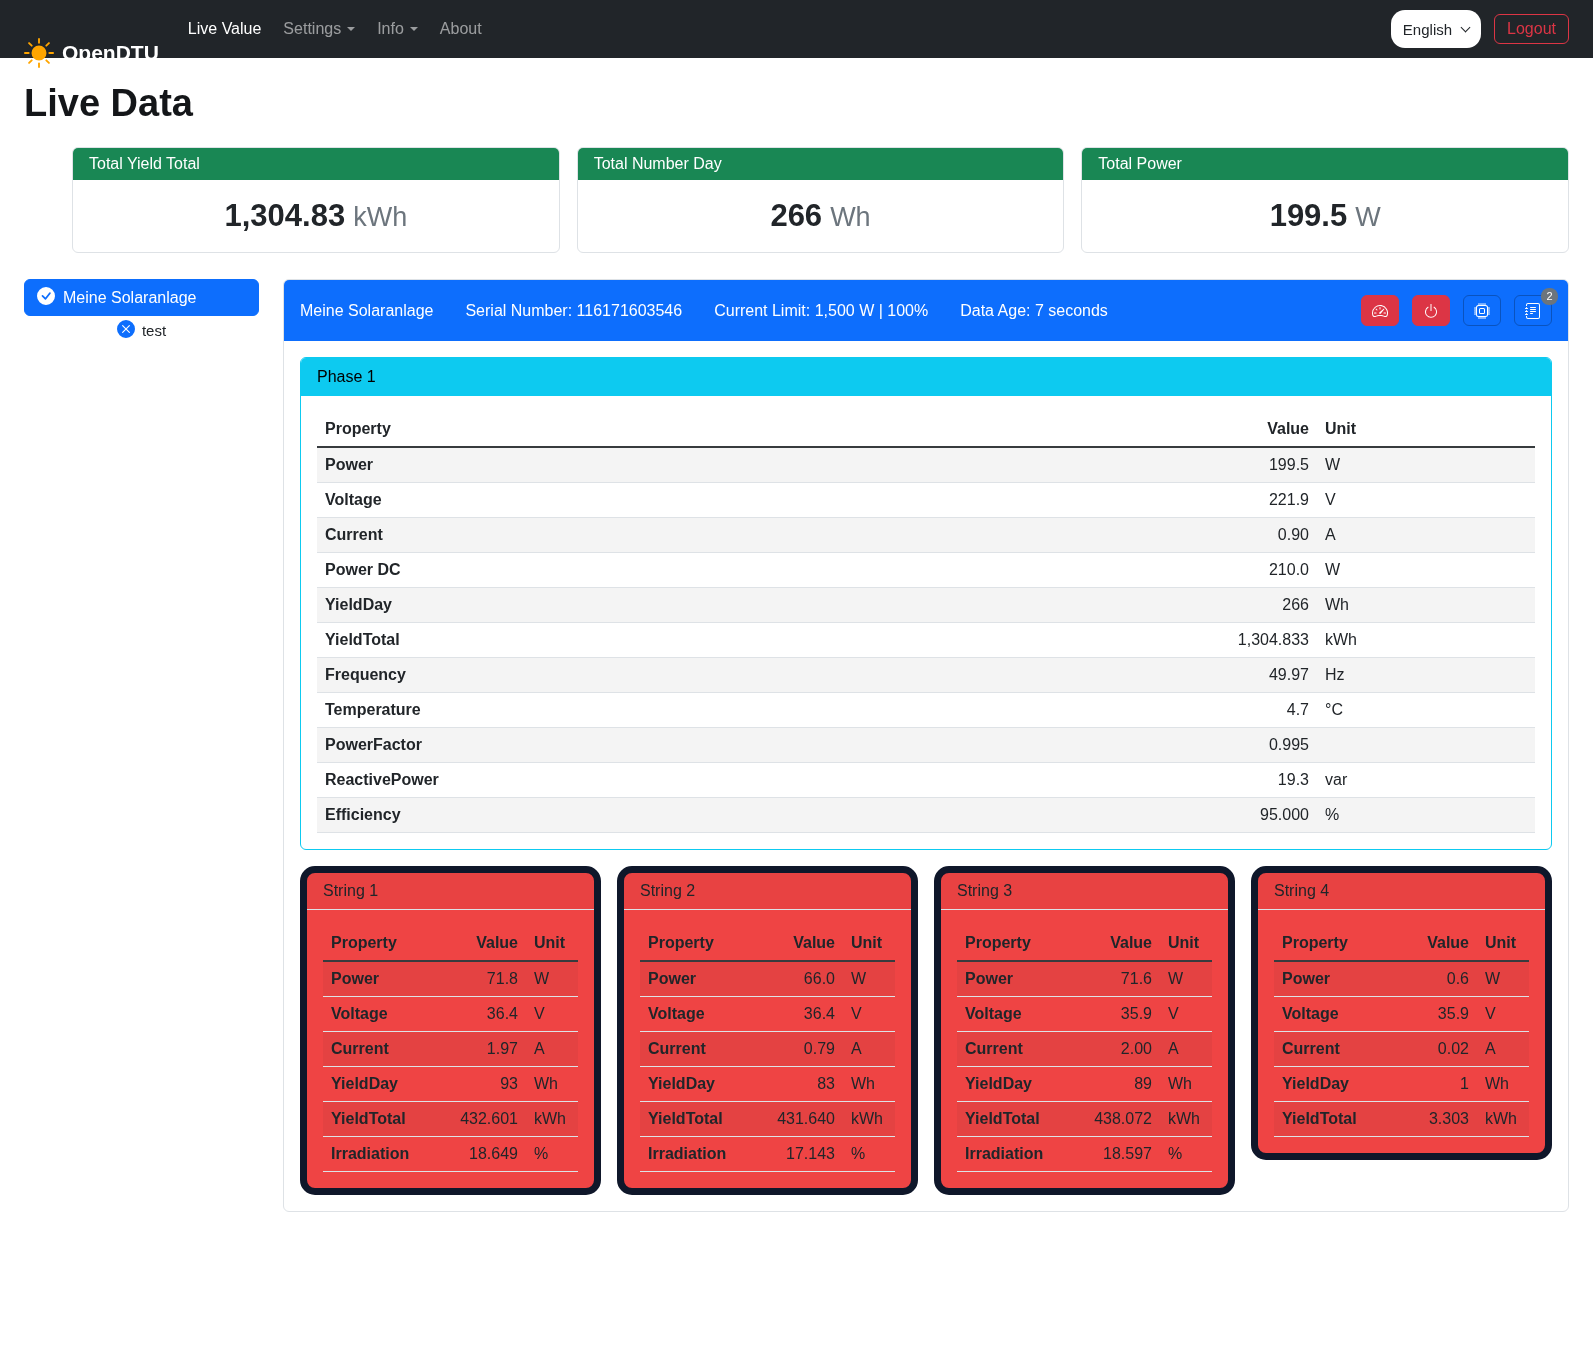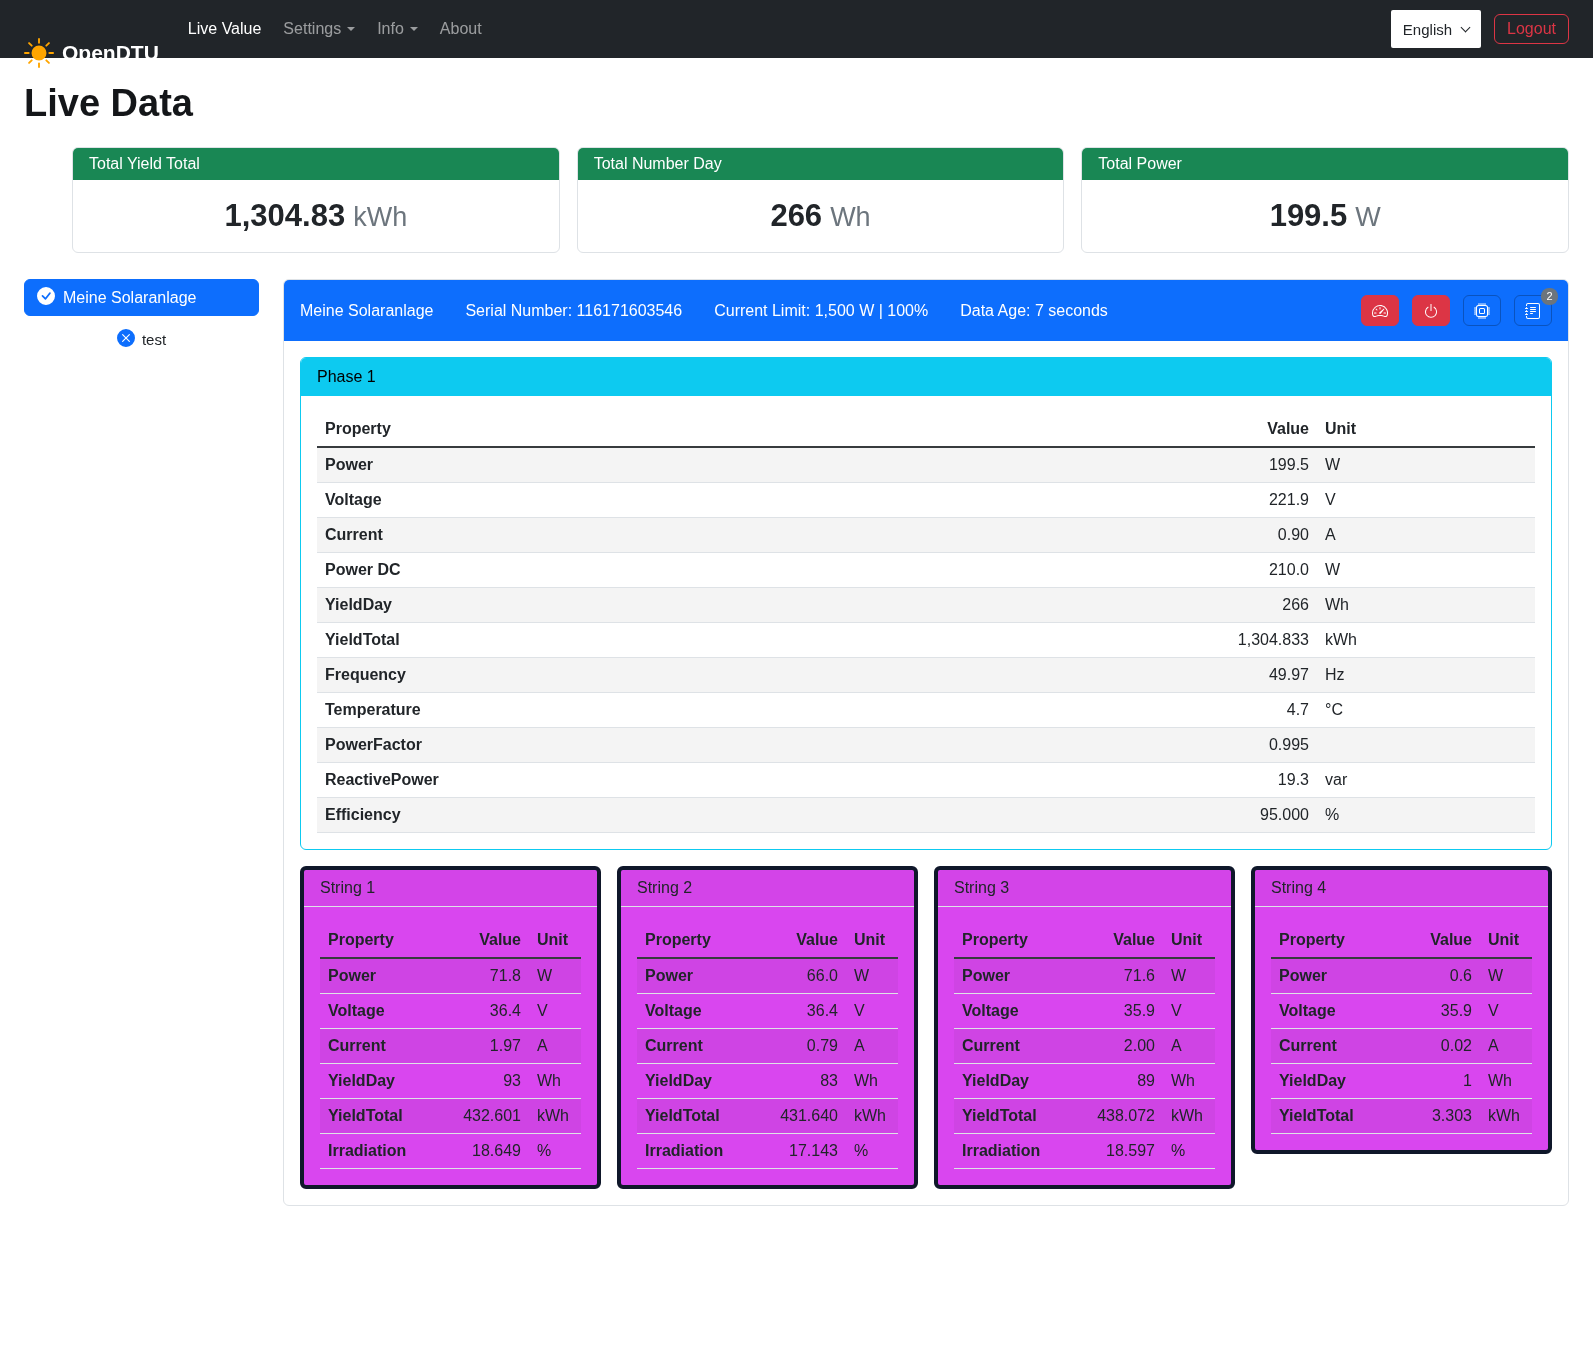--- a/index.html
+++ b/index.html
@@ -34,21 +34,21 @@
   .caret-down {
     display: inline-block; width: 0; height: 0;
     border-left: 4px solid transparent;
     border-right: 4px solid transparent;
     border-top: 4px solid currentColor;
     margin-left: 6px;
   }
   .nav-right { margin-left: auto; display: flex; align-items: center; gap: 13px; }
   .lang-select {
     background: #fff; color: #212529;
-    border-radius: 2px;
+    border-radius: 14px;
     height: 38px; min-width: 88px;
     display: flex; align-items: center; justify-content: space-between;
     gap: 10px; padding: 0 12px;
     font-size: 15px; cursor: pointer;
   }
   .chevron {
     width: 7px; height: 7px;
     border-right: 1.7px solid #212529;
     border-bottom: 1.7px solid #212529;
     transform: rotate(45deg);
@@ -101,21 +101,21 @@
     color: #fff;
     border-radius: 6px;
     height: 37px;
     display: flex; align-items: center; gap: 8px;
     padding: 0 12px;
     font-size: 16px;
     font-family: inherit;
     cursor: pointer;
   }
   .inverter-select-item {
-    margin-top: 13px;
+    margin-top: 4px;
     display: flex; align-items: center; justify-content: center; gap: 7px;
     color: #212529;
     font-size: 15px;
     cursor: pointer;
     background: transparent; border: none; width: 100%;
     font-family: inherit;
   }
 
   .inverter-card {
     flex: 1;
@@ -190,23 +190,23 @@
   .data-table tbody tr:nth-child(odd) { background-color: rgba(33,37,41,.05); }
   .col-value { text-align: right !important; }
   .phase-table .col-unit { width: 218px; }
   .string-table .col-unit { width: 52px; }
   .string-table .col-value { width: 84px; }
 
   
   .strings-row { display: flex; gap: 16px; align-items: flex-start; }
   .string-card {
     flex: 1;
-    border: 4px solid #0f172a;
-    border-radius: 6px;
-    background: #d946ef;
+    border: 7px solid #0f172a;
+    border-radius: 15px;
+    background: #ef4444;
   }
   .string-head {
     background: rgba(33,37,41,.03);
     border-bottom: 1px solid #dee2e6;
     padding: 9px 16px;
     border-radius: 5px 5px 0 0;
     font-size: 16px;
   }
   .string-body { padding: 16px; }
 </style>

